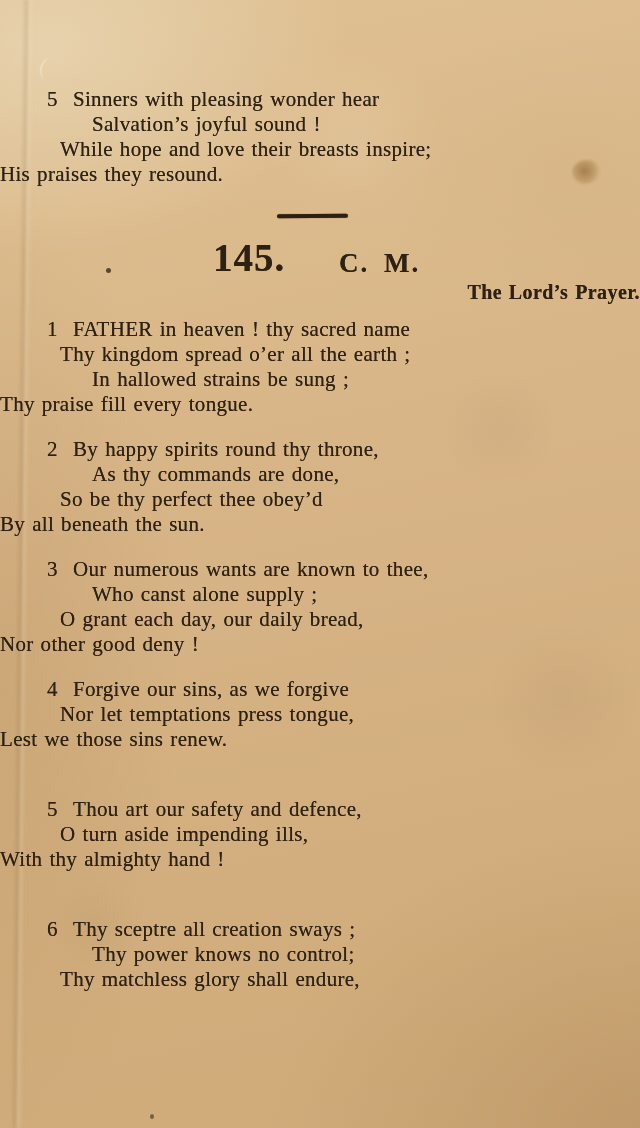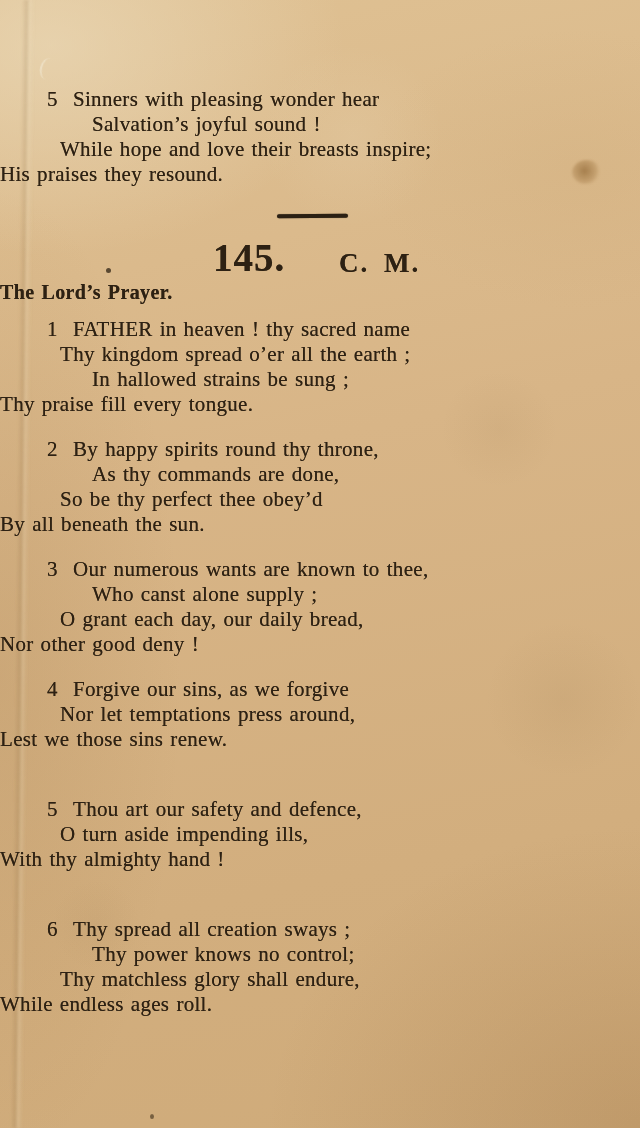--- a/index.html
+++ b/index.html
@@ -70,21 +70,21 @@
   .hymn-number{
     position:absolute; top:238px; left:205px; font-size:39px; font-weight:bold; line-height:1;
     letter-spacing:1px;
     margin-left:8px;
   }
   .hymn-meter{
     position:absolute; top:250px; left:332px; font-size:27px; font-weight:bold; line-height:1;
     letter-spacing:2px; word-spacing:6px;margin-left:7px;
   }
   .hymn-title{
-    position:absolute; top:280px; left:0; width:640px; text-align:left;
+    position:absolute; top:280px; left:0; width:640px; text-align:right;
     font-size:20px; font-weight:bold; line-height:24px; letter-spacing:.4px;
   }
 </style>
 </head>
 <body>
 
 <div class="texture"></div>
 <div class="crease-left"></div>
 <div class="scratch"></div>
 <div class="stain"></div>
@@ -127,29 +127,28 @@
     <div class="verse">
       <span class="vnum ink">3</span>
       <div class="vline ink ind-0">Our numerous wants are known to thee,</div>
       <div class="vline ink ind-1">Who canst alone supply ;</div>
       <div class="vline ink ind-2">O grant each day, our daily bread,</div>
       <div class="vline ink ind-3">Nor other good deny !</div>
     </div>
     <div class="verse">
       <span class="vnum ink">4</span>
       <div class="vline ink ind-0">Forgive our sins, as we forgive</div>
-      <div class="vline ink ind-2">Nor let temptations press around,</div>
+      <div class="vline ink ind-2">Nor let temptations press tongue,</div>
       <div class="vline ink ind-3">Lest we those sins renew.</div>
     </div>
     <div class="verse">
       <span class="vnum ink">5</span>
       <div class="vline ink ind-0">Thou art our safety and defence,</div>
       <div class="vline ink ind-2">O turn aside impending ills,</div>
       <div class="vline ink ind-3">With thy almighty hand !</div>
     </div>
     <div class="verse">
       <span class="vnum ink">6</span>
-      <div class="vline ink ind-0">Thy spread all creation sways ;</div>
+      <div class="vline ink ind-0">Thy sceptre all creation sways ;</div>
       <div class="vline ink ind-1">Thy power knows no control;</div>
       <div class="vline ink ind-2">Thy matchless glory shall endure,</div>
-      <div class="vline ink ind-3">While endless ages roll.</div>
     </div>
   </div>
 
 </body></html>

